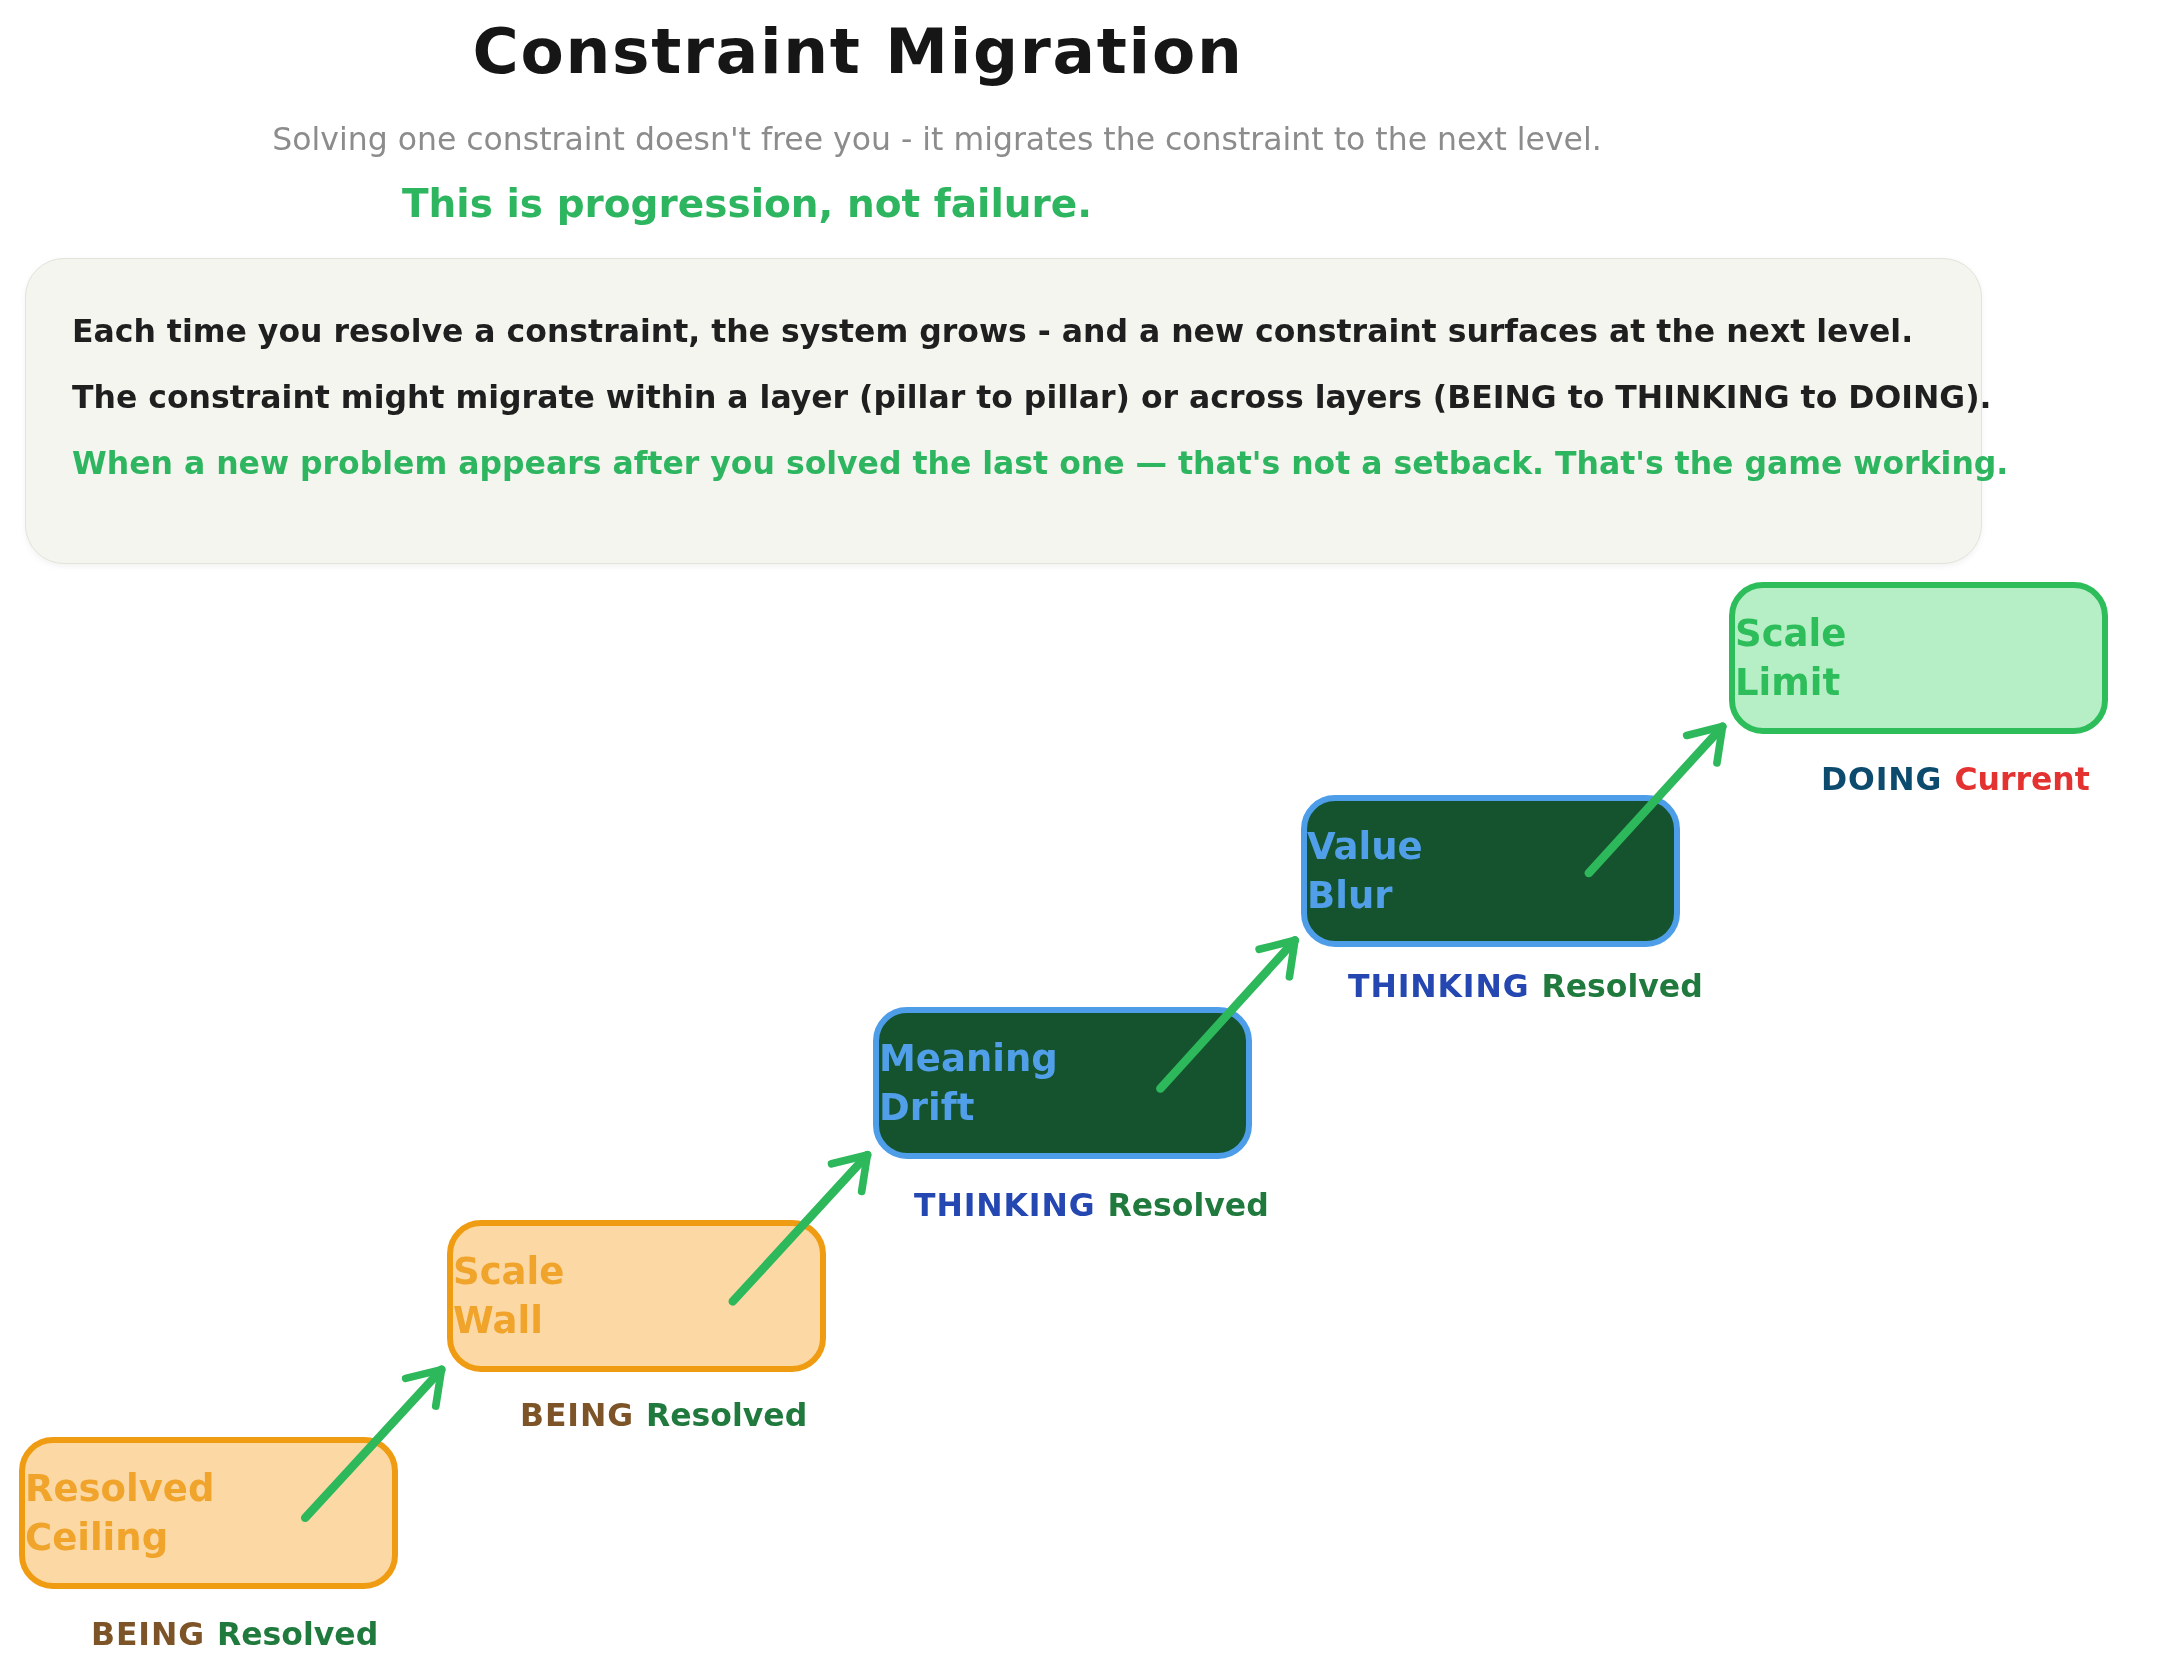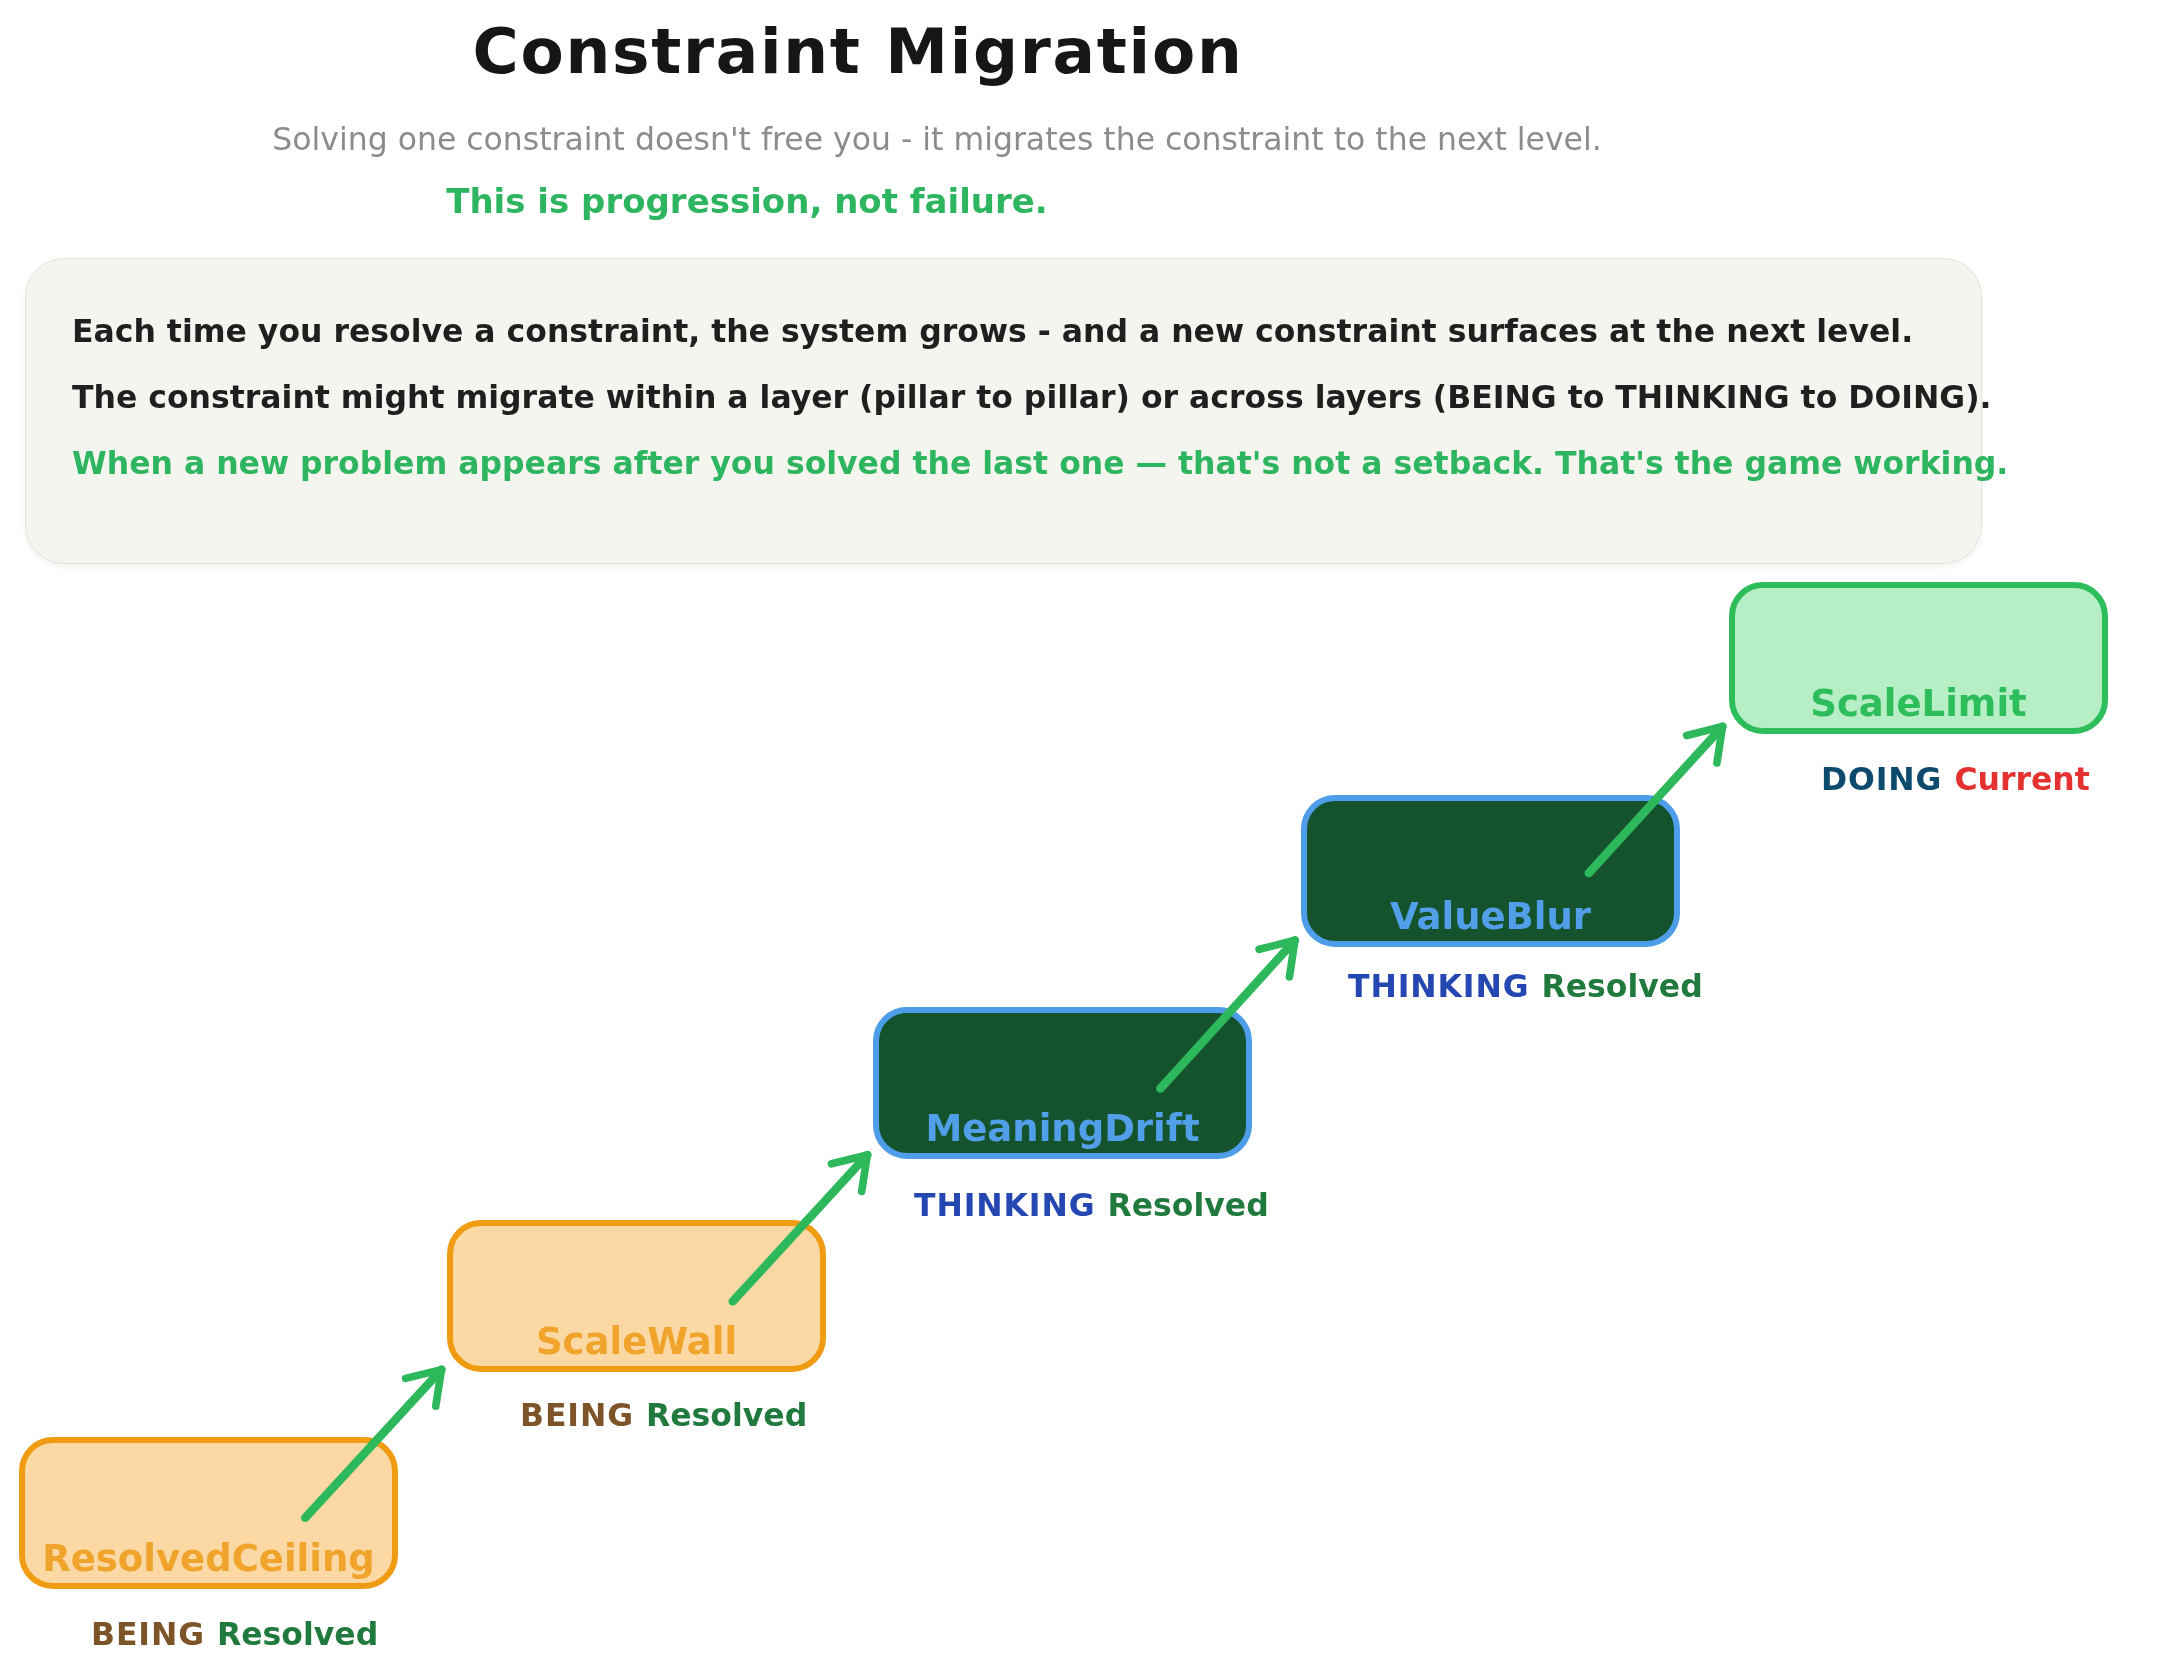--- a/index.html
+++ b/index.html
@@ -30,21 +30,21 @@
     left: 937px; top: 121px;
     transform: translateX(-50%);
     font-size: 31.5px;
     color: #8c8c8c;
     white-space: nowrap;
   }
   .tagline {
     position: absolute;
     left: 747px; top: 181px;
     transform: translateX(-50%);
-    font-size: 34px;
+    font-size: 39px;
     font-weight: bold;
     color: #2eb560;
     white-space: nowrap;
   }
 
   
   .info-box {
     position: absolute;
     left: 25px; top: 258px;
     width: 1957px; height: 306px;
@@ -66,22 +66,22 @@
   .info-line.green { color: #2eb560; }
 
   
   .step {
     position: absolute;
     width: 379px; height: 152px;
     box-sizing: border-box;
     border-radius: 34px;
     border: 6px solid;
     display: flex;
-    flex-direction: row;
-    align-items: flex-end;
+    flex-direction: column;
+    align-items: flex-start;
     justify-content: center;
   }
   .step .step-line {
     font-size: 37px;
     font-weight: bold;
     line-height: 49px;
     text-align: center;
   }
   .theme-orange { background: #fcd9a4; border-color: #f09c12; }
   .theme-orange .step-line { color: #f0a42c; }

